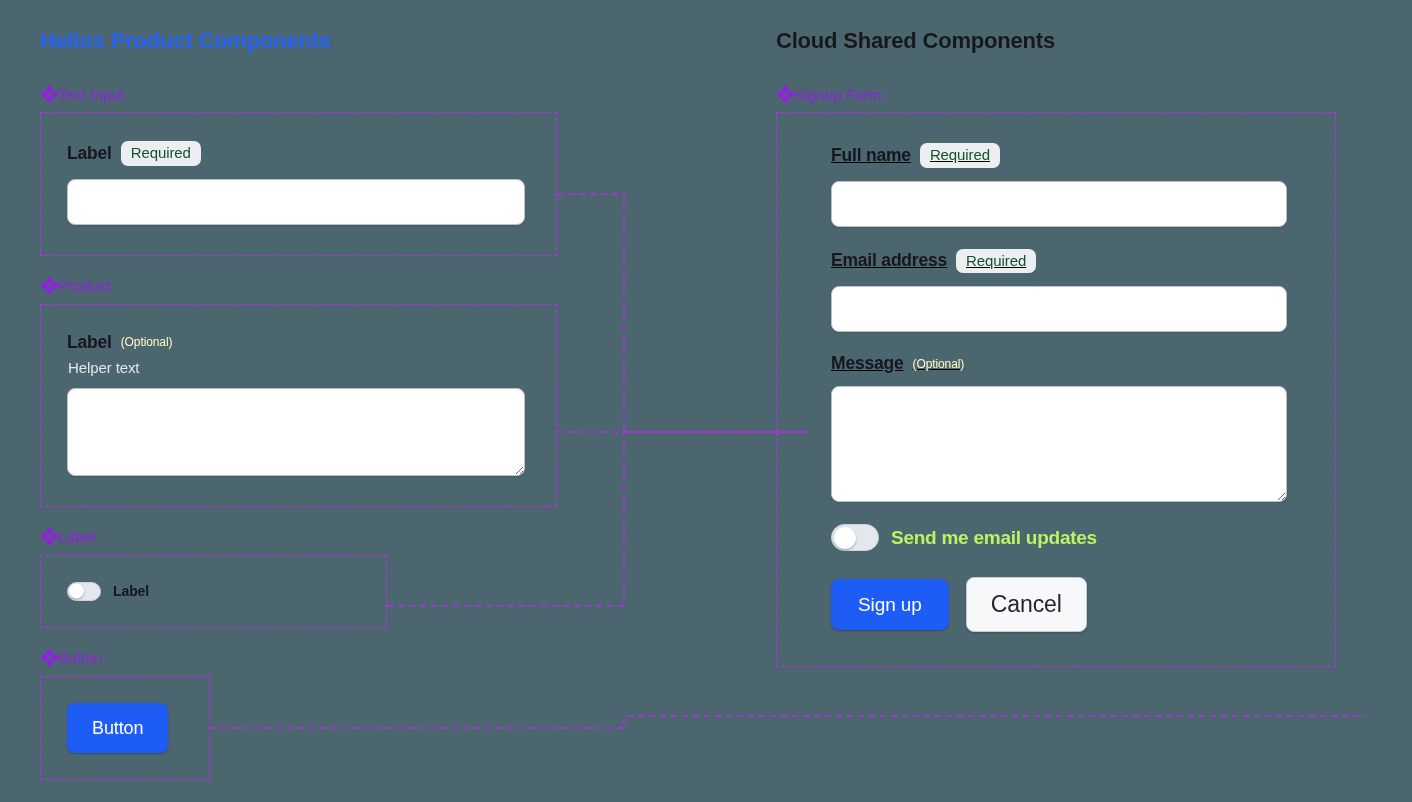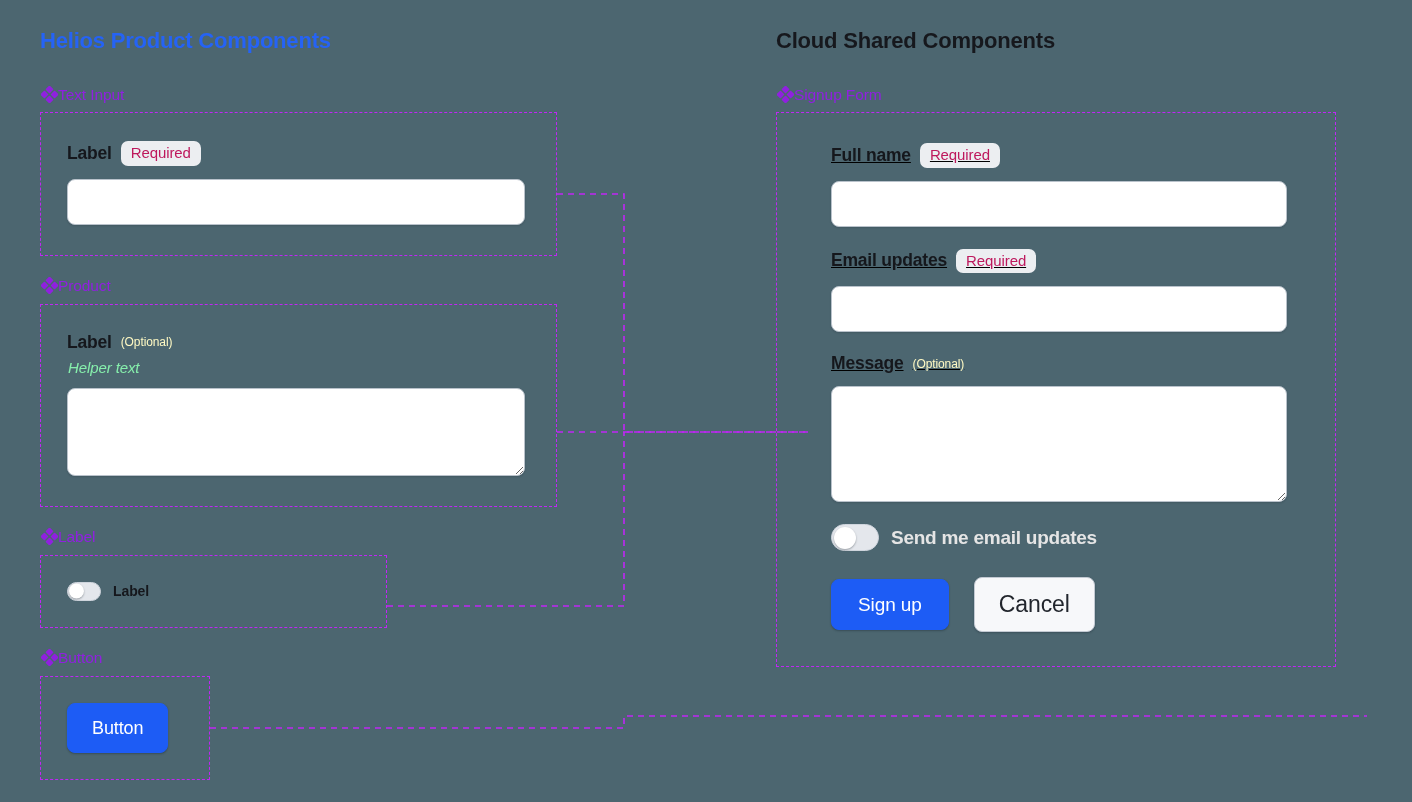--- a/index.html
+++ b/index.html
@@ -100,41 +100,40 @@
   .field-label {
     font-size: 17.5px;
     font-weight: bold;
     color: #15171c;
     letter-spacing: -0.2px;
     line-height: 1.1;
   }
   .badge {
     display: inline-block;
     background: #eceef1;
-    color: #be185d;
+    color: #14532d;
     font-size: 15px;
     font-weight: 400;
     padding: 3px 10px 4px 10px;
     border-radius: 7px;
     line-height: 1.15;
     letter-spacing: -0.1px;
   }
   .optional-tag {
     font-size: 12px;
     font-weight: 400;
     color: #fef9c3;
     letter-spacing: -0.1px;
     text-align: right;
   }
   .helper-text {
     font-size: 15px;
-    color: #86efac;
+    color: #e5e5e5;
     margin: -6px 0 12px 1px;
     letter-spacing: -0.1px;
-    font-style: italic;
   }
 
   
   .text-input {
     display: block;
     width: 458px;
     height: 46px;
     background: #ffffff;
     border: 1px solid #b9c2cb;
     border-radius: 8px;
@@ -195,21 +194,21 @@
 
   .toggle-label-sm {
     font-size: 14px;
     font-weight: bold;
     color: #15171c;
     letter-spacing: -0.1px;
   }
   .toggle-label-lg {
     font-size: 19px;
     font-weight: bold;
-    color: #e5e5e5;
+    color: #bef264;
     letter-spacing: -0.25px;
   }
 
   
   .btn {
     font-family: "Liberation Sans", sans-serif;
     border-radius: 8px;
     cursor: pointer;
     letter-spacing: -0.1px;
     line-height: 1;
@@ -229,21 +228,21 @@
     border: 1px solid #c3cad3;
     font-size: 23px;
     padding: 15px 24px;
     box-shadow: 0 1px 2px rgba(10,20,30,0.25);
   }
   .btn-demo { font-size: 18px; padding: 15px 24px; }
 
   .actions-row {
     display: flex;
     align-items: center;
-    gap: 25px;
+    gap: 17px;
     margin-top: 26px;
   }
 </style>
 </head>
 <body>
 
 <div id="stage">
 
   <svg id="connectors" viewBox="0 0 1412 802" xmlns="http://www.w3.org/2000/svg">
 
@@ -361,21 +360,21 @@
       <div class="field-block">
         <div class="field-label-row">
           <span class="field-label">Full name</span>
           <span class="badge">Required</span>
         </div>
         <input class="text-input form-input" type="text" value="" placeholder="" style="">
       </div>
 
       <div class="field-block">
         <div class="field-label-row">
-          <span class="field-label">Email updates</span>
+          <span class="field-label">Email address</span>
           <span class="badge">Required</span>
         </div>
         <input class="text-input form-input" type="email" value="" placeholder="" style="">
       </div>
 
       <div class="field-block">
         <div class="field-label-row">
           <span class="field-label">Message</span>
           <span class="optional-tag">(Optional)</span>
         </div>

